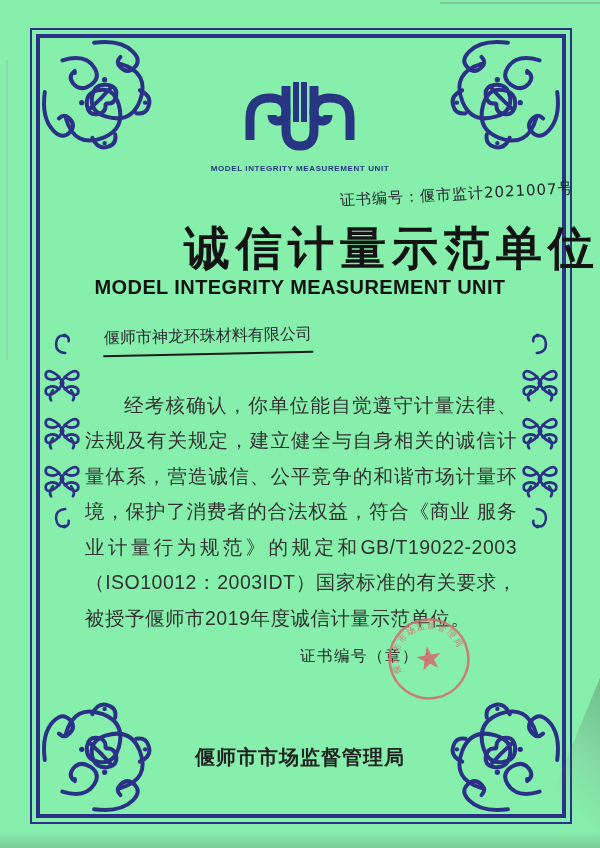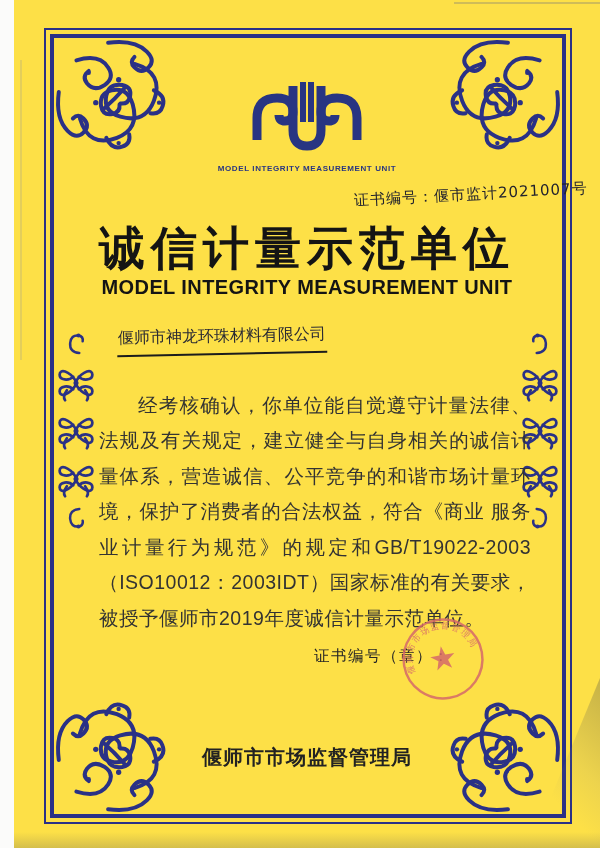--- a/index.html
+++ b/index.html
@@ -2,21 +2,21 @@
 <html><head>
 <meta charset="utf-8">
 <style>
   html,body{margin:0;padding:0;}
   body{
     width:600px;height:848px;overflow:hidden;
     background:#fbfbfa;
     font-family:"Liberation Sans","DejaVu Sans",sans-serif;
     position:relative;
   }
-  .page{position:absolute;inset:0;background:#fde047;margin-left:14px;}
+  .page{position:absolute;inset:0;background:#86efac;}
 
   
   .scan-edge-top{position:absolute;top:2px;left:440px;width:160px;height:2px;
     background:rgba(120,120,120,.35);}
   .scan-edge-left{position:absolute;top:60px;left:6px;width:2px;height:300px;
     background:rgba(150,150,150,.25);}
   .scan-shadow-bottom{position:absolute;left:0;bottom:0;width:100%;height:16px;
     background:linear-gradient(to bottom,rgba(0,0,0,0) 0%,rgba(90,90,90,.25) 100%);}
   .scan-wedge{position:absolute;right:0;bottom:0;width:70px;height:170px;
     background:linear-gradient(225deg,rgba(70,70,70,.30),rgba(120,120,120,.12) 45%,rgba(0,0,0,0) 70%);
@@ -47,21 +47,21 @@
   .logo-sub{margin-top:2px;font-size:8px;font-weight:bold;letter-spacing:.6px;
     color:#283582;}
 
   
   .cert-no{position:absolute;top:186px;left:340px;width:200px;
     font-family:cursive,"DejaVu Sans",sans-serif;
     font-size:15px;color:#23232d;transform:rotate(-3deg);
     letter-spacing:1px;white-space:nowrap;}
 
   
-  .title{position:absolute;top:218px;left:0;width:100%;text-align:center;
+  .title{position:absolute;top:218px;left:0;width:100%;text-align:right;
     font-family:"Liberation Serif","DejaVu Serif",serif;
     font-size:46px;font-weight:900;letter-spacing:6px;color:#141414;}
   .title-en{position:absolute;top:276px;left:0;width:100%;text-align:center;
     font-size:20px;font-weight:800;letter-spacing:.4px;color:#141414;}
 
   
   .company{position:absolute;top:326px;left:103px;width:210px;
     font-family:cursive,"DejaVu Sans",sans-serif;
     font-size:16px;color:#2a2a33;text-align:center;
     border-bottom:2px solid #1c1c1c;padding-bottom:6px;

